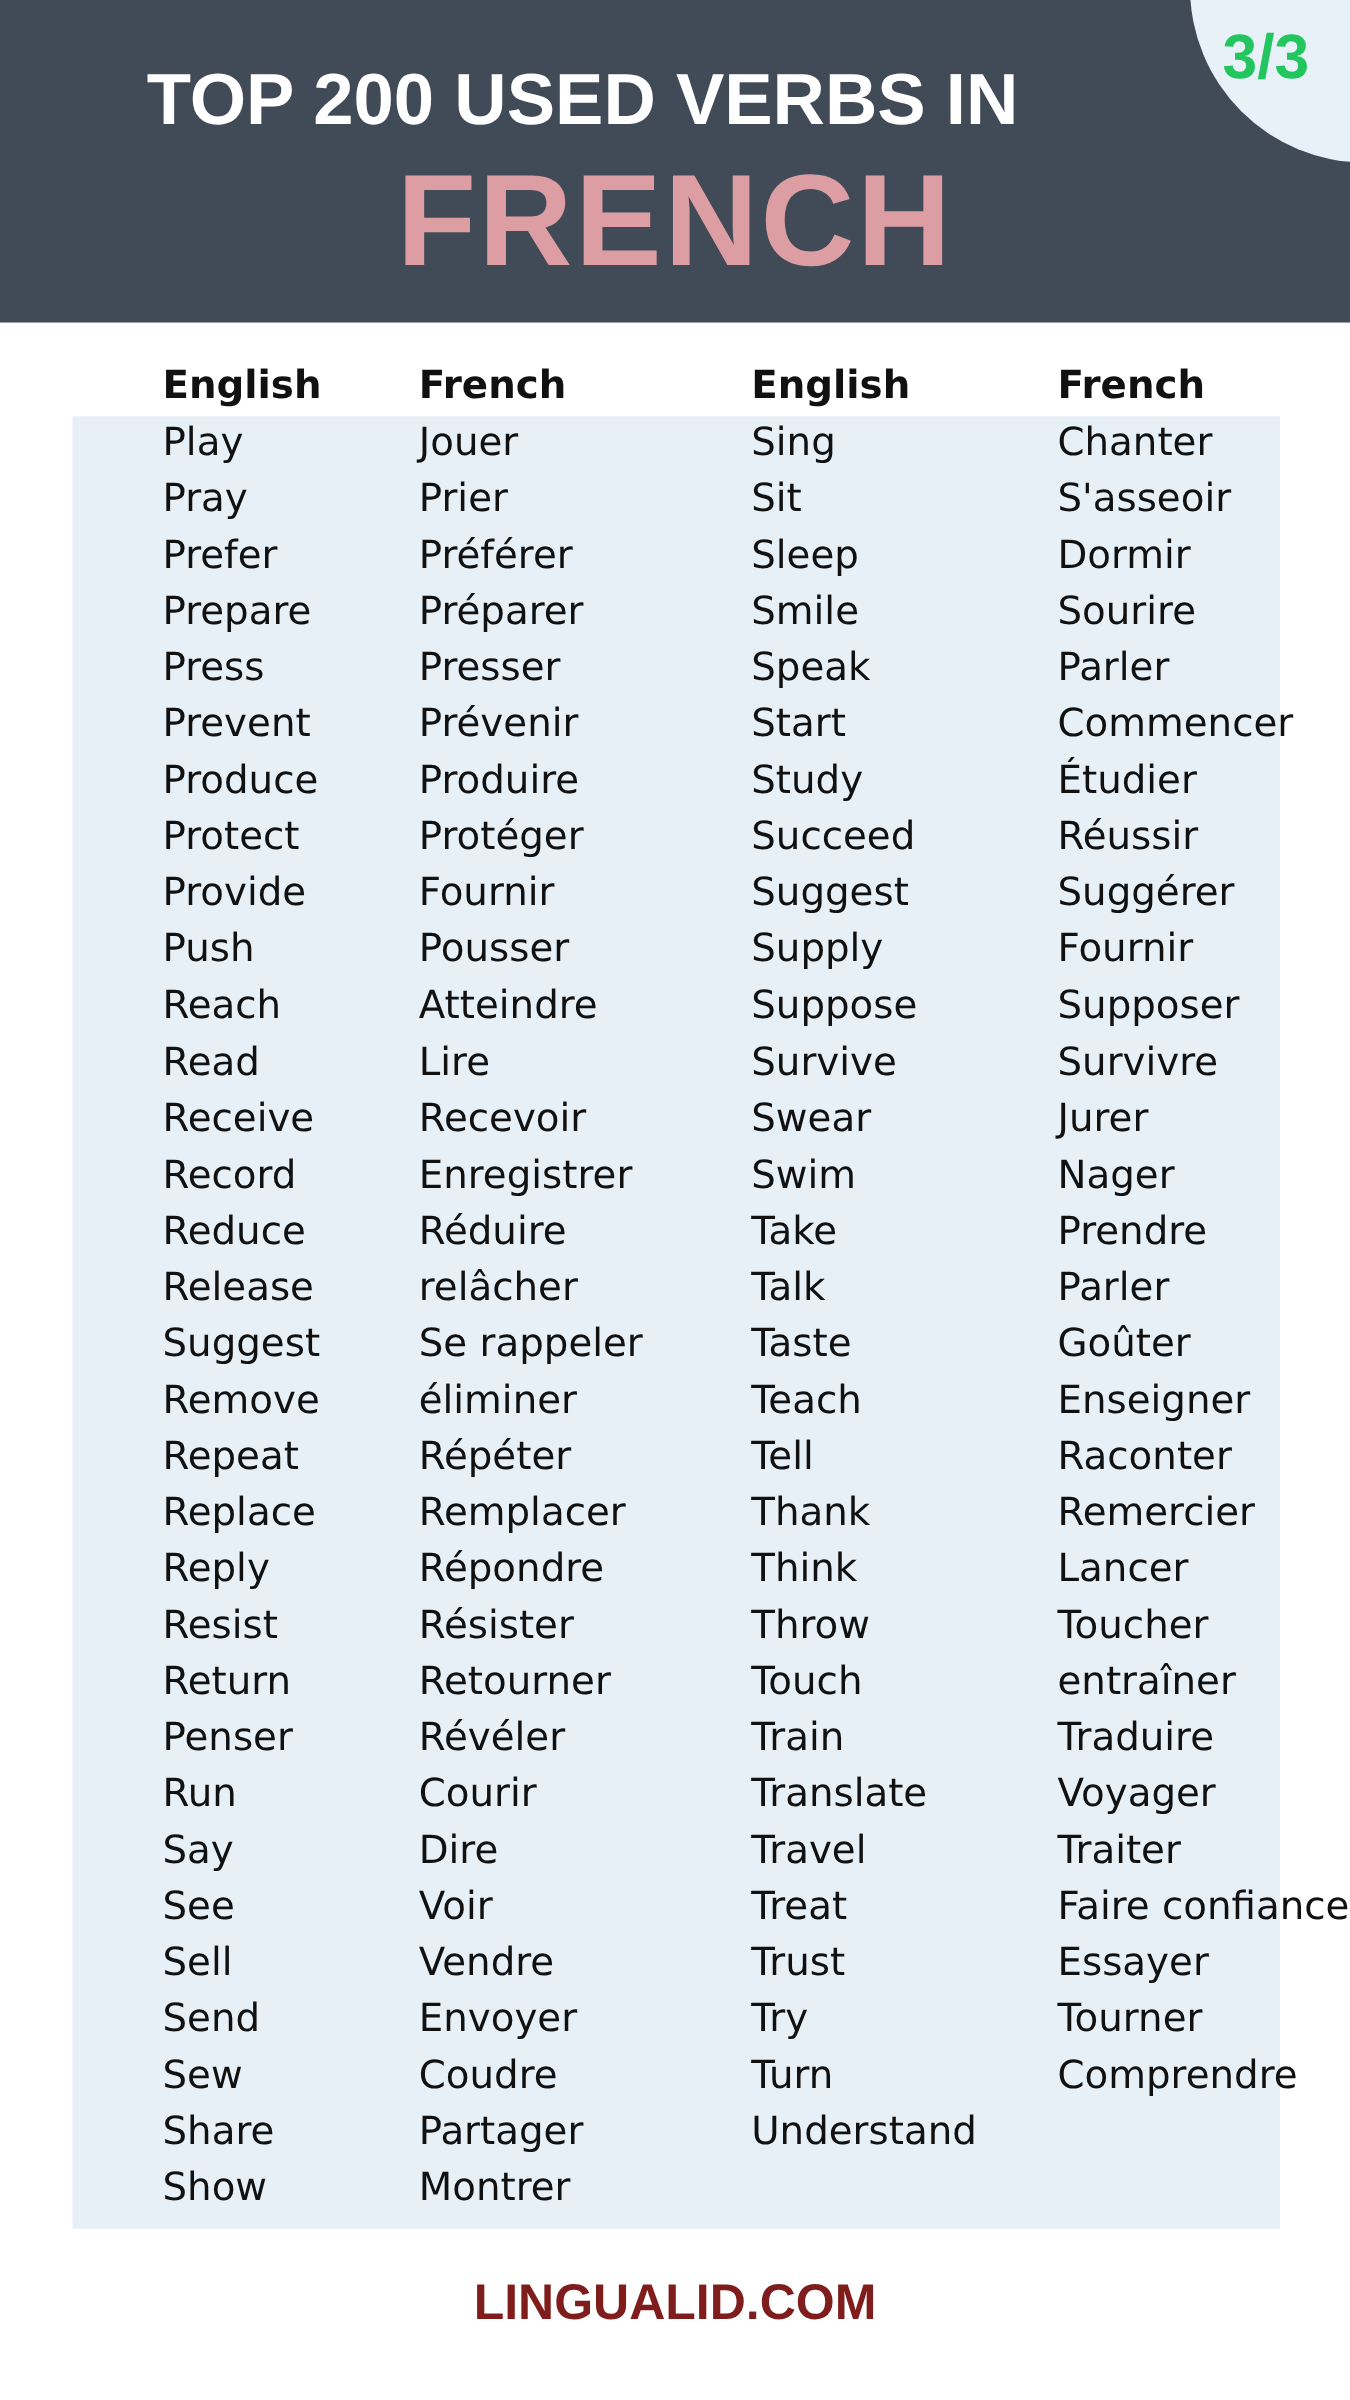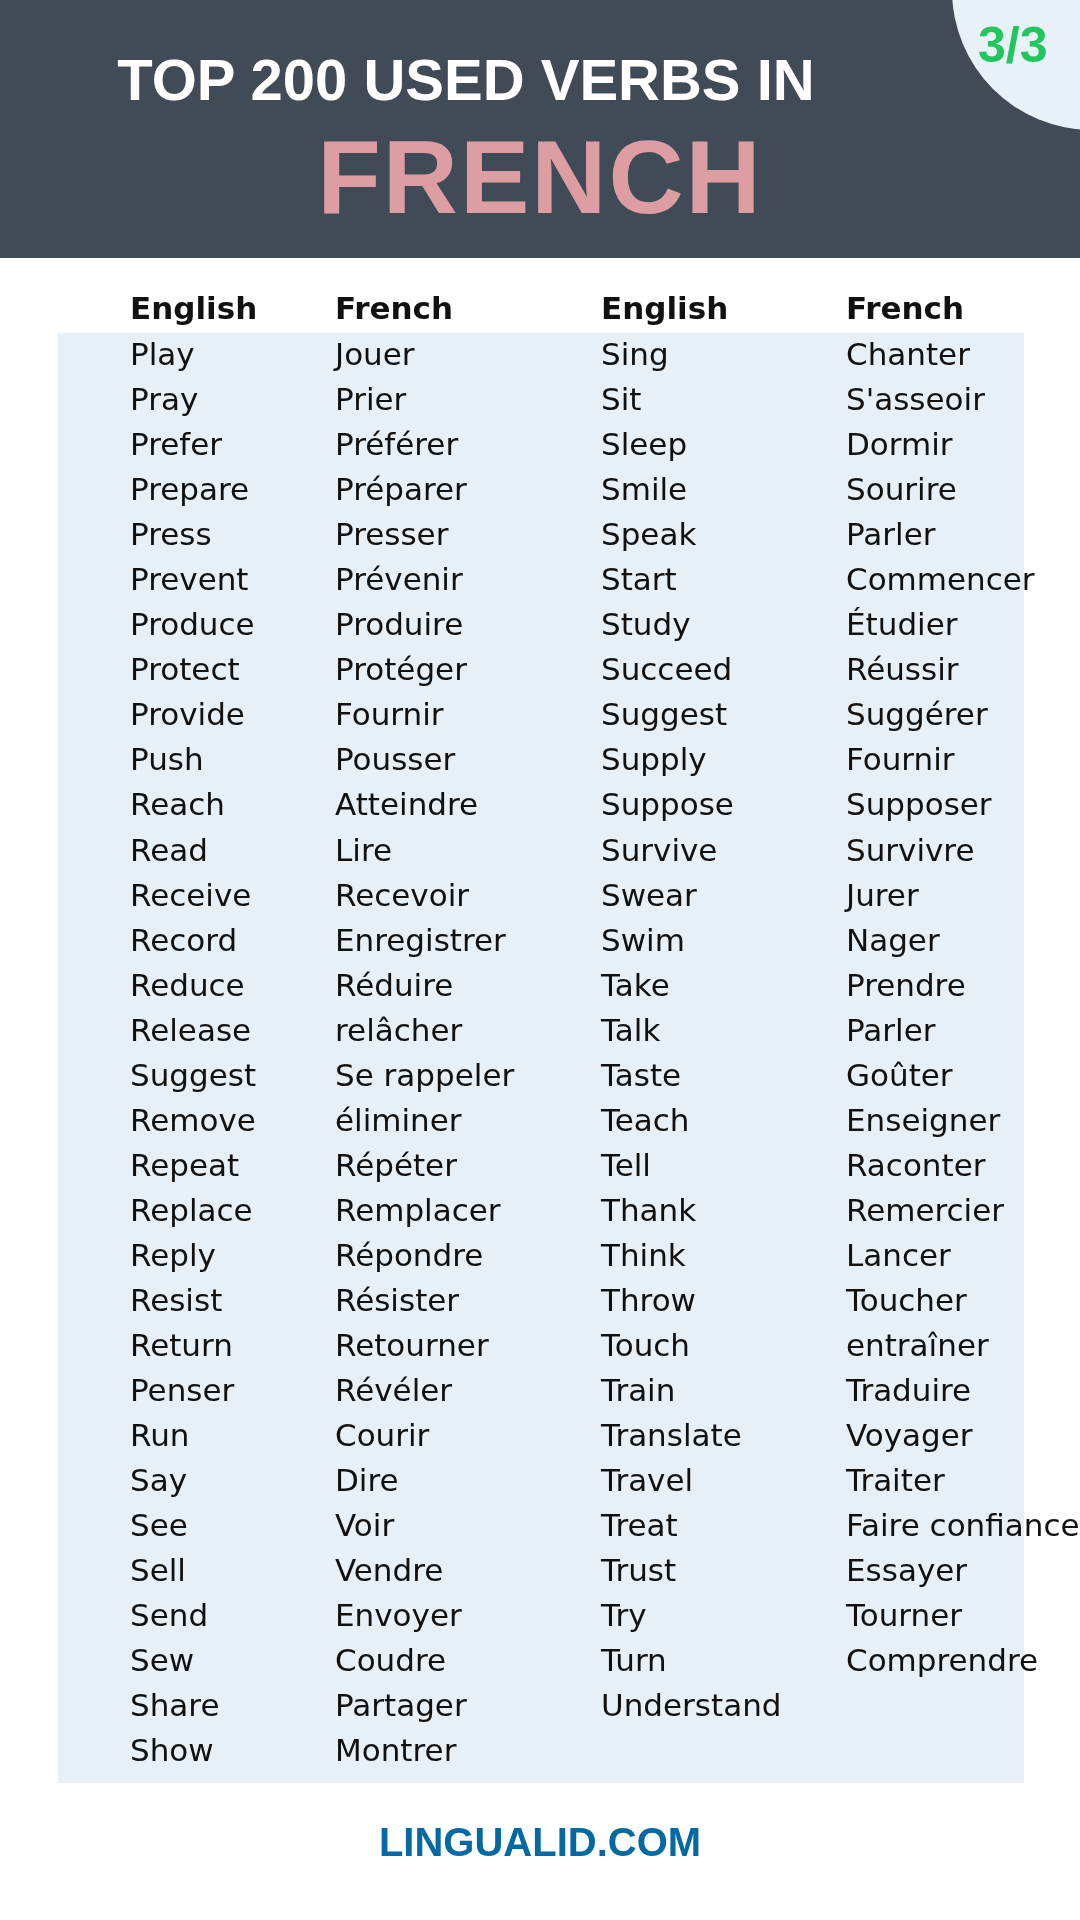--- a/index.html
+++ b/index.html
@@ -6,21 +6,21 @@
   body{width:1080px;height:1920px;background:#ffffff;position:relative;overflow:hidden;font-family:"DejaVu Sans","Liberation Sans",sans-serif;color:#111;}
   .header{position:absolute;left:0;top:0;width:1080px;height:258px;background:#414a57;overflow:hidden;}
   .page-circle{position:absolute;left:952px;top:-150px;width:280px;height:280px;border-radius:50%;background:#e8f1f8;}
   .page-num{position:absolute;left:978px;top:16px;font-family:"Liberation Sans",sans-serif;font-weight:bold;font-size:50px;color:#22c55e;}
   .title1{position:absolute;left:0;width:932px;top:46px;text-align:center;font-family:"Liberation Sans",sans-serif;font-weight:bold;font-size:58px;color:#ffffff;letter-spacing:0px;}
   .title2{position:absolute;left:0;width:1080px;top:118px;text-align:center;font-family:"Liberation Sans",sans-serif;font-weight:bold;font-size:104px;color:#dc9ea3;letter-spacing:2px;}
   .table-bg{position:absolute;left:58px;top:333px;width:966px;height:1450px;background:#e7f0f7;}
   .col{position:absolute;top:284px;margin-left:45px;}
   .col .hdr{height:48px;line-height:48px;font-weight:bold;font-size:31px;}
   .col .cell{height:45.05px;line-height:45px;font-size:31px;white-space:nowrap;}
-  .footer{position:absolute;left:0;width:1080px;top:1820px;text-align:center;font-family:"Liberation Sans",sans-serif;font-weight:bold;font-size:40px;color:#0369a1;}
+  .footer{position:absolute;left:0;width:1080px;top:1820px;text-align:center;font-family:"Liberation Sans",sans-serif;font-weight:bold;font-size:40px;color:#7f1d1d;}
 </style>
 </head>
 <body>
 
 <div class="header">
   <div class="page-circle"></div>
   <div class="page-num">3/3</div>
   <div class="title1">TOP 200 USED VERBS IN</div>
   <div class="title2">FRENCH</div>
 </div>

